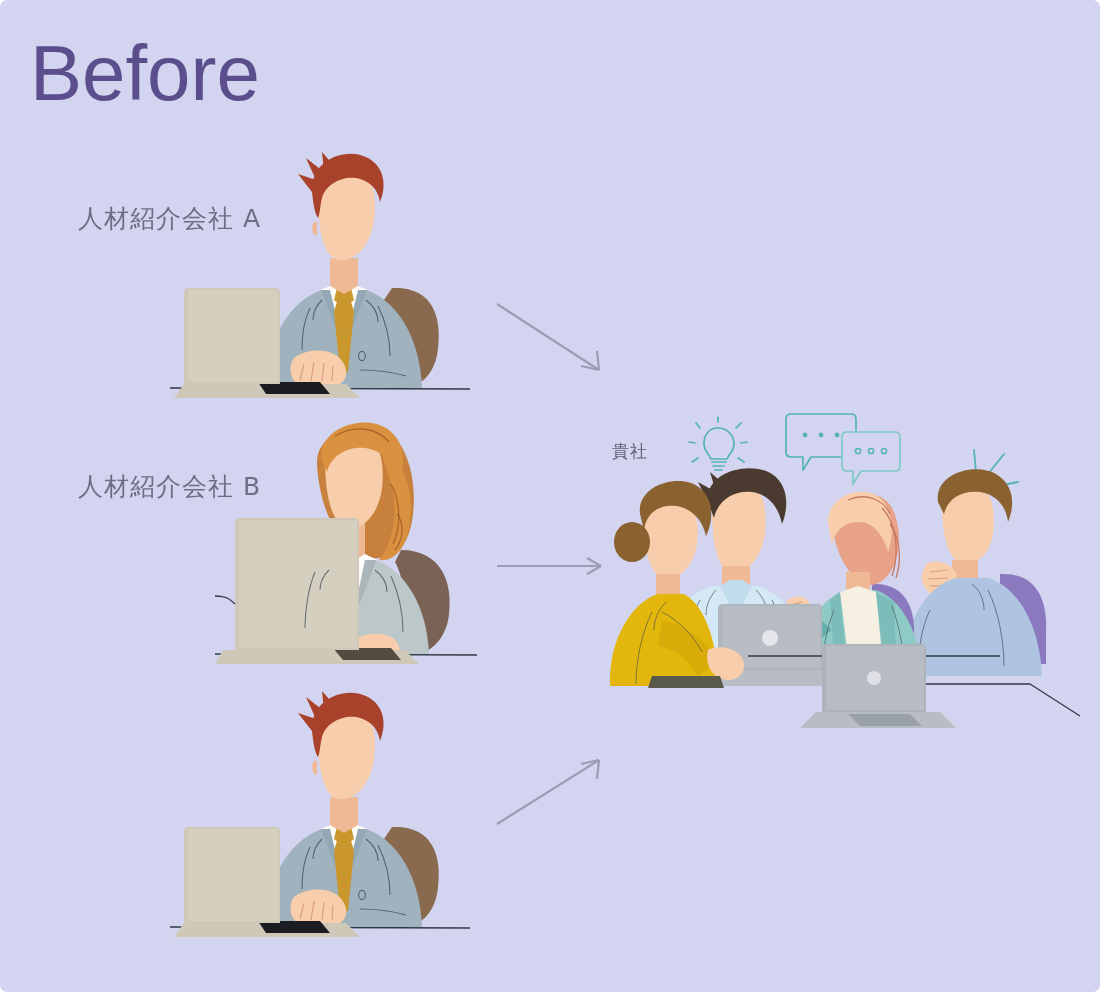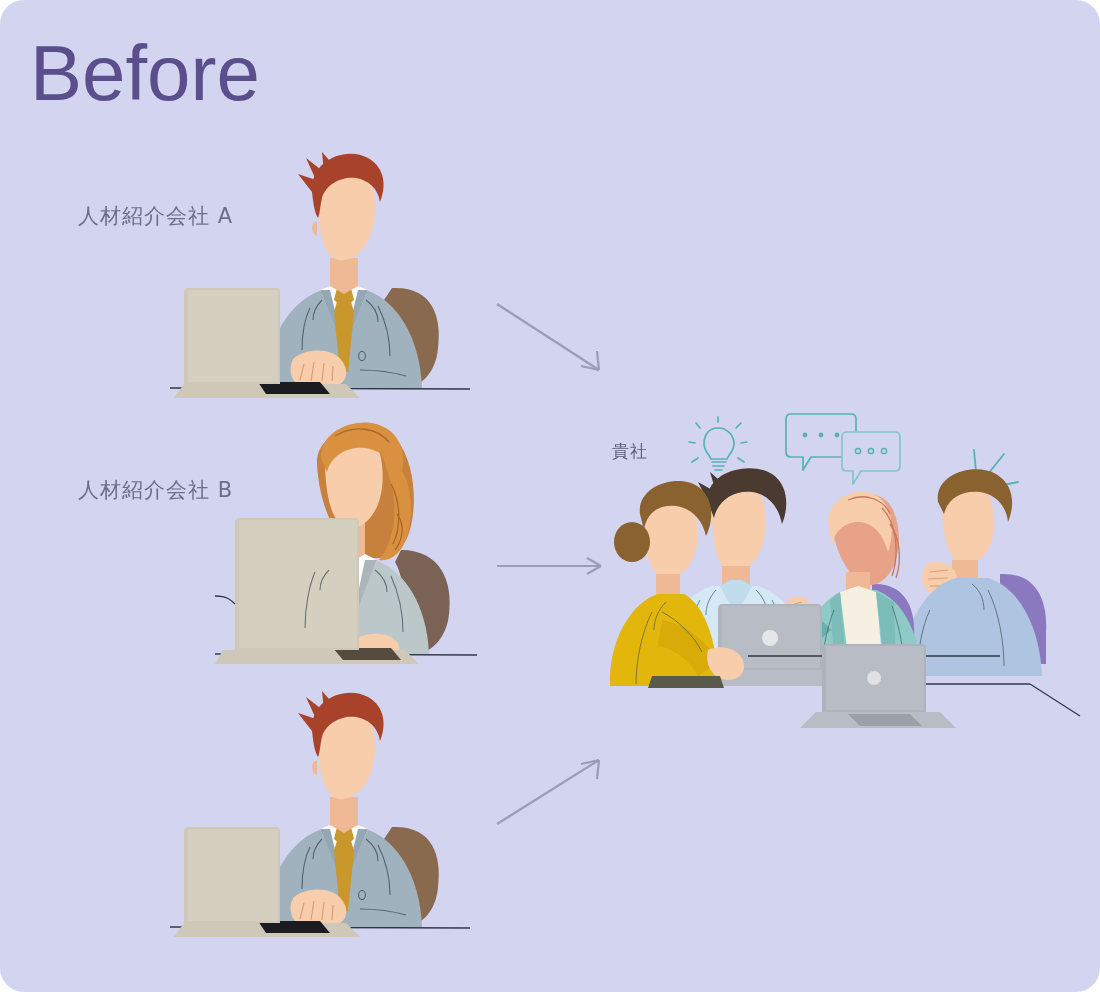--- a/index.html
+++ b/index.html
@@ -9,37 +9,37 @@
     background: #ffffff;
   }
   body {
     font-family: "Liberation Sans", "DejaVu Sans", sans-serif;
   }
   #canvas {
     position: relative;
     width: 1100px;
     height: 992px;
     background: #d3d4ef;
-    border-radius: 24px;
+    border-radius: 7px;
     overflow: hidden;
   }
   .title {
     position: absolute;
     left: 30px;
     top: 34px;
     font-size: 78px;
     line-height: 1;
     font-weight: 400;
     color: #5b4e8c;
     letter-spacing: 0px;
     font-family: "Liberation Sans", "DejaVu Sans", sans-serif;
   }
   .agency-label {
     position: absolute;
-    font-size: 21px;
+    font-size: 25px;
     color: #6b6f86;
     letter-spacing: 1px;
     white-space: nowrap;
     font-family: "DejaVu Sans", "Liberation Sans", sans-serif;
   }
   .company-label {
     position: absolute;
     font-size: 17px;
     color: #5d6176;
     letter-spacing: 1px;
@@ -117,21 +117,21 @@
     </svg>
   </div>
 
   <div class="scene" style="left:495px; top:300px;">
     <svg width="115" height="80" viewBox="0 0 115 80">
       <line x1="2" y1="4" x2="104" y2="70" stroke="#9a9db5" stroke-width="2.2"></line>
       <path d="M104 70 L86 66 M104 70 L102 51" stroke="#9a9db5" stroke-width="2.2" fill="none"></path>
     </svg>
   </div>
 
-  <div class="agency-label" style="left:78px; top:470px;margin-top:6px;">人材紹介会社 B</div>
+  <div class="agency-label" style="left:78px; top:470px;">人材紹介会社 B</div>
 
   <div class="scene" style="left:215px; top:410px; width:280px; height:255px;">
     <svg width="280" height="255" viewBox="0 0 280 255">
 
       <path d="M0 244 L262 244 L256 252 L0 252 Z" fill="#d3d4ef"></path>
       <line x1="0" y1="244" x2="262" y2="245" stroke="#2f3a46" stroke-width="1.4"></line>
 
       <path d="M186 140 C226 140 238 172 234 204 C232 226 218 242 202 244 L182 244 C194 224 192 172 180 152 Z" fill="#7a6354"></path>
 
       <path d="M102 54 C100 18 160 2 182 30 C204 58 202 112 190 132 C178 152 150 152 136 140 C118 124 104 92 102 54 Z" fill="#c8813c"></path>

